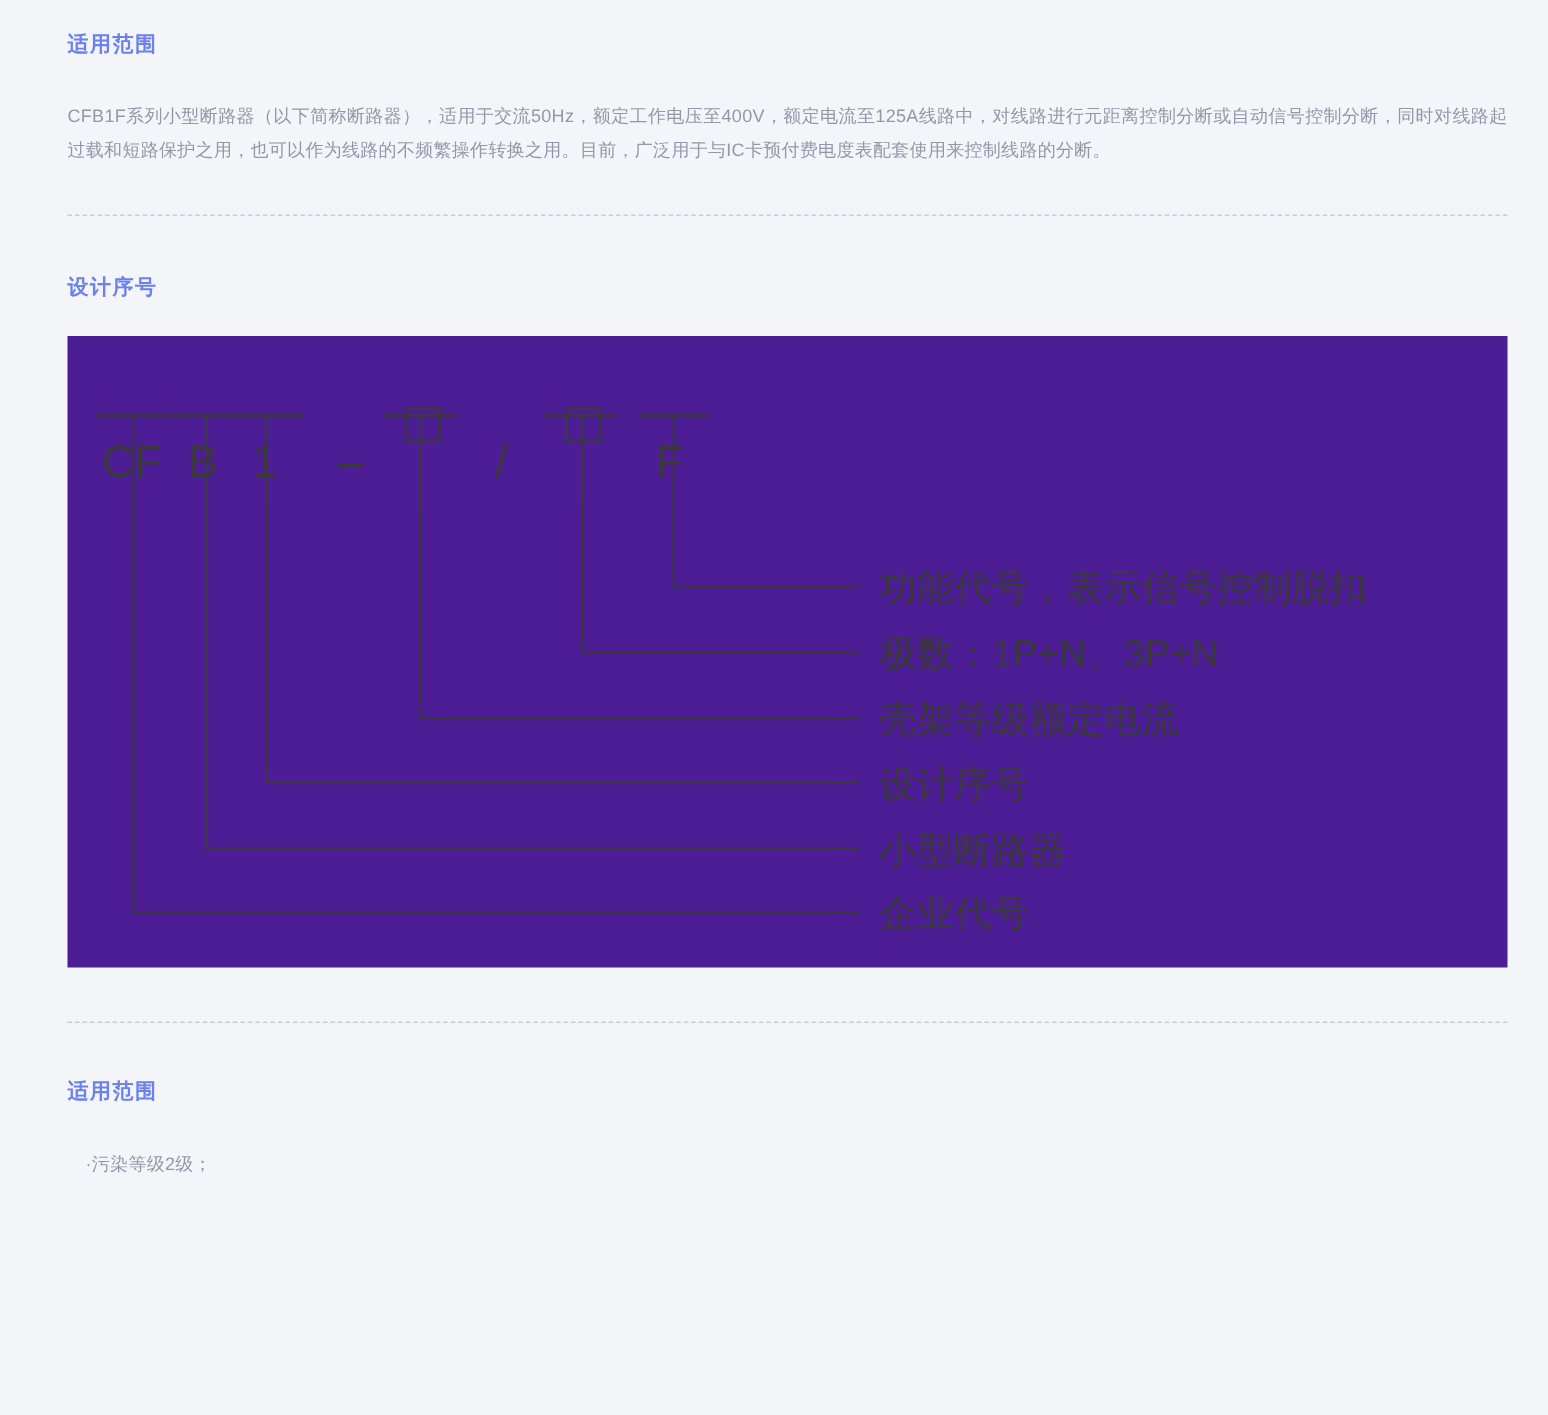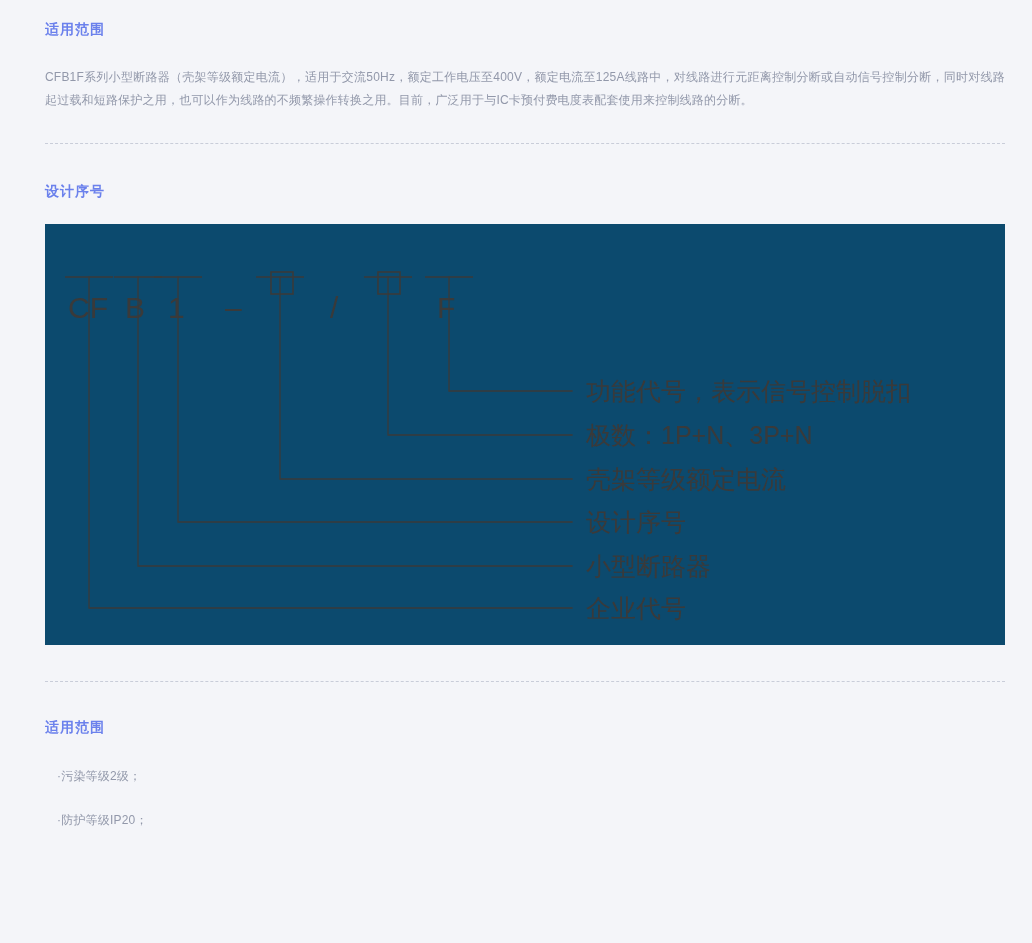--- a/index.html
+++ b/index.html
@@ -61,21 +61,21 @@
     text-align: justify;
   }
 
   
   .diagram-panel {
     position: absolute;
     left: 45px;
     top: 224px;
     width: 960px;
     height: 421px;
-    background: #0c4a6e;
+    background: #4c1d95;
   }
   .diagram-svg {
     position: absolute;
     left: 0;
     top: 0;
     width: 960px;
     height: 421px;
     display: block;
   }
   .code-glyph {
@@ -121,21 +121,21 @@
     white-space: nowrap;
   }
 </style>
 </head>
 <body>
 
 <div class="page">
 
   <div class="section-title" id="title-scope">适用范围</div>
 
-  <div class="intro">CFB1F系列小型断路器（壳架等级额定电流），适用于交流50Hz，额定工作电压至400V，额定电流至125A线路中，对线路进行元距离控制分断或自动信号控制分断，同时对线路起过载和短路保护之用，也可以作为线路的不频繁操作转换之用。目前，广泛用于与IC卡预付费电度表配套使用来控制线路的分断。</div>
+  <div class="intro">CFB1F系列小型断路器（以下简称断路器），适用于交流50Hz，额定工作电压至400V，额定电流至125A线路中，对线路进行元距离控制分断或自动信号控制分断，同时对线路起过载和短路保护之用，也可以作为线路的不频繁操作转换之用。目前，广泛用于与IC卡预付费电度表配套使用来控制线路的分断。</div>
 
   <div class="divider" id="divider-1"></div>
 
   <div class="section-title" id="title-model">设计序号</div>
 
   <div class="diagram-panel">
     <svg class="diagram-svg" viewBox="0 0 960 421" xmlns="http://www.w3.org/2000/svg">
       <g id="code-text-group">
           <text x="23" y="94" class="code-glyph">CF</text>
           <text x="80" y="94" class="code-glyph">B</text>
@@ -174,16 +174,15 @@
         </g>
     </svg>
   </div>
 
   <div class="divider" id="divider-2"></div>
 
   <div class="section-title" id="title-cond">适用范围</div>
 
   <div class="cond-list" id="cond-list">
       <div class="cond-item">·污染等级2级；</div>
-      <div class="cond-item">·防护等级IP20；</div>
     </div>
 
 </div>
 
 </body></html>

